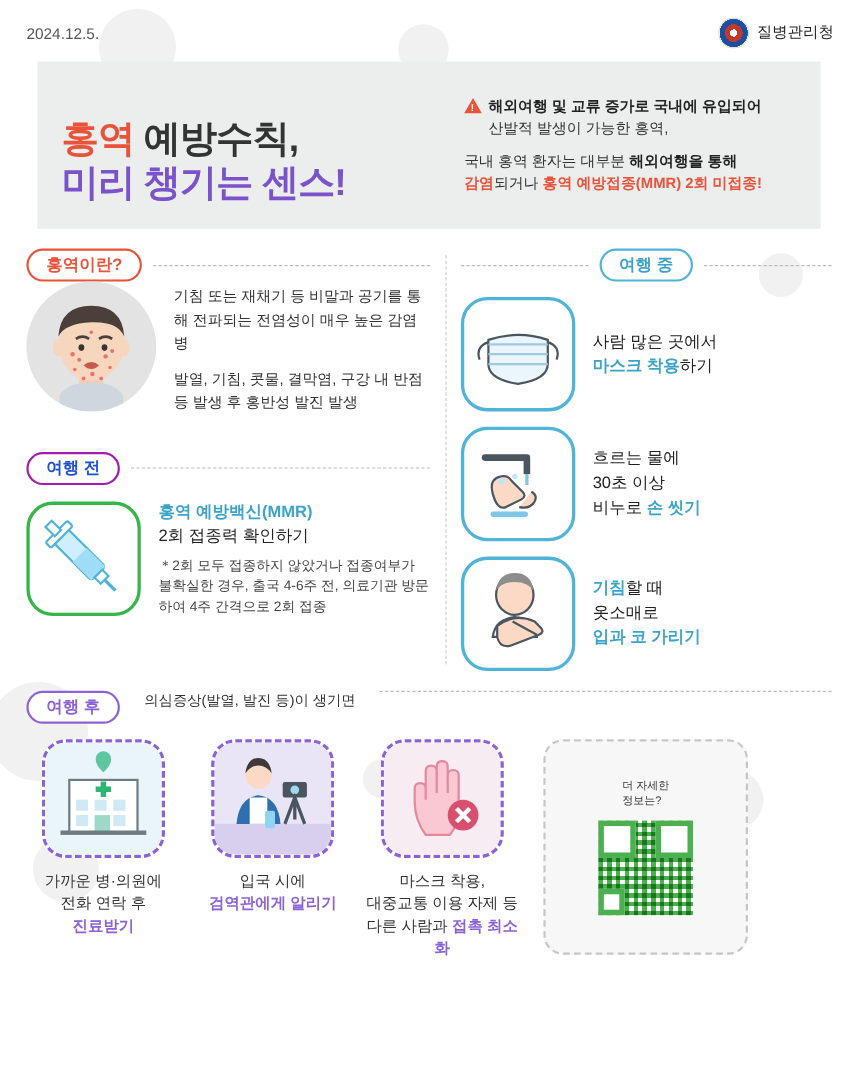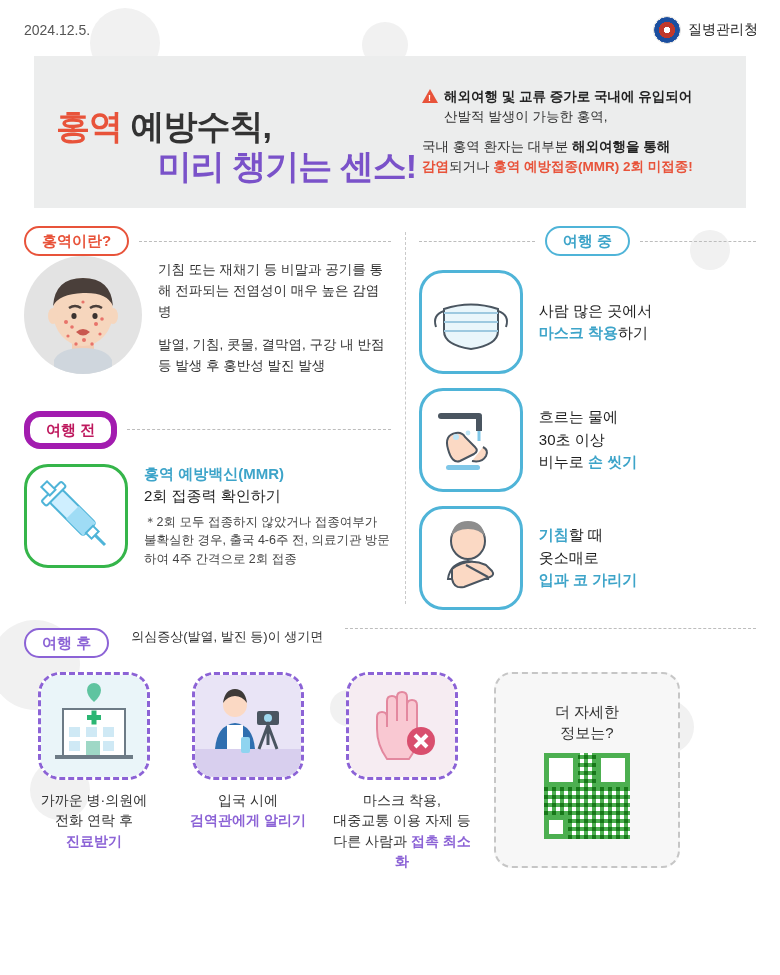--- a/index.html
+++ b/index.html
@@ -54,21 +54,21 @@
     margin: 4px 34px 0 34px;
     background: #eceded;
     height: 152px;
     display: flex;
     align-items: center;
     padding: 0 22px;
   }
   .hero-left { width: 360px; margin-top: 28px; }
   .hl1 { font-size: 34px; font-weight: bold; letter-spacing: -1px; line-height: 1.18; }
   .hl1 .accent { color: #e8533a; }
-  .hl2 { font-size: 34px; font-weight: bold; letter-spacing: -1px; line-height: 1.18; color: #7a52c9; text-align: right; }
+  .hl2 { font-size: 34px; font-weight: bold; letter-spacing: -1px; line-height: 1.18; color: #7a52c9; }
   .hero-right { flex: 1; padding-left: 6px; font-size: 13.5px; line-height: 1.5; color: #333; }
   .warn-line { display: flex; gap: 6px; align-items: flex-start; }
   .warn-tri {
     flex: none; width: 0; height: 0;
     border-left: 8px solid transparent; border-right: 8px solid transparent;
     border-bottom: 14px solid #e8533a;
     position: relative; top: 2px;
   }
   .warn-tri span {
     position: absolute; left: -2px; top: 3px; color: #fff; font-size: 9px; font-weight: bold;
@@ -82,21 +82,21 @@
   .chip {
     display: inline-block;
     border-radius: 16px;
     padding: 4px 16px;
     font-size: 15px;
     font-weight: bold;
     background: #fff;
     line-height: 1.2;
   }
   .chip-red { border: 2px solid #e8533a; color: #e8533a; }
-  .chip-green { border: 6px solid #a21caf; color: #be185d; }
+  .chip-green { border: 2px solid #a21caf; color: #1d4ed8; }
   .chip-blue { border: 2px solid #4fb4d8; color: #3da4c9; }
   .chip-purple { border: 2px solid #8c63d6; color: #8c63d6; }
 
   .chip-row { display: flex; align-items: center; gap: 10px; }
   .dashline { flex: 1; border-top: 1px dashed #bdbdbd; height: 0; }
 
   
   .cols { position: relative; z-index: 3; display: flex; margin-top: 18px; padding: 0 24px; gap: 14px;}
   .col-left { width: 372px; }
   .col-right { width: 356px; position: relative; padding-left: 14px; }
@@ -147,21 +147,21 @@
     border: 3px dashed #8c63d6; background: #fff;
     margin: 0 auto 10px auto; position: relative; overflow: hidden;
   }
   .acap { font-size: 14px; line-height: 1.45; }
   .qr-box {
     width: 186px; height: 196px; border-radius: 18px;
     border: 2px dashed #c6c6c6; background: #f7f7f7;
     margin-left: 8px; display: flex; flex-direction: column;
     align-items: center; justify-content: center; gap: 10px;
   }
-  .qr-title { font-size: 15px; line-height: 1.4; text-align: center; color: #333; }
+  .qr-title { font-size: 10px; line-height: 1.4; color: #333; }
   .qr-img {
     width: 86px; height: 86px;
     background:
       repeating-linear-gradient(90deg, #4caf50 0 4px, #fff 4px 8px),
       repeating-linear-gradient(0deg, #4caf50 0 4px, #fff 4px 8px);
     background-blend-mode: multiply;
     position: relative;
   }
   .qr-img::before, .qr-img::after {
     content: ""; position: absolute; width: 24px; height: 24px;

